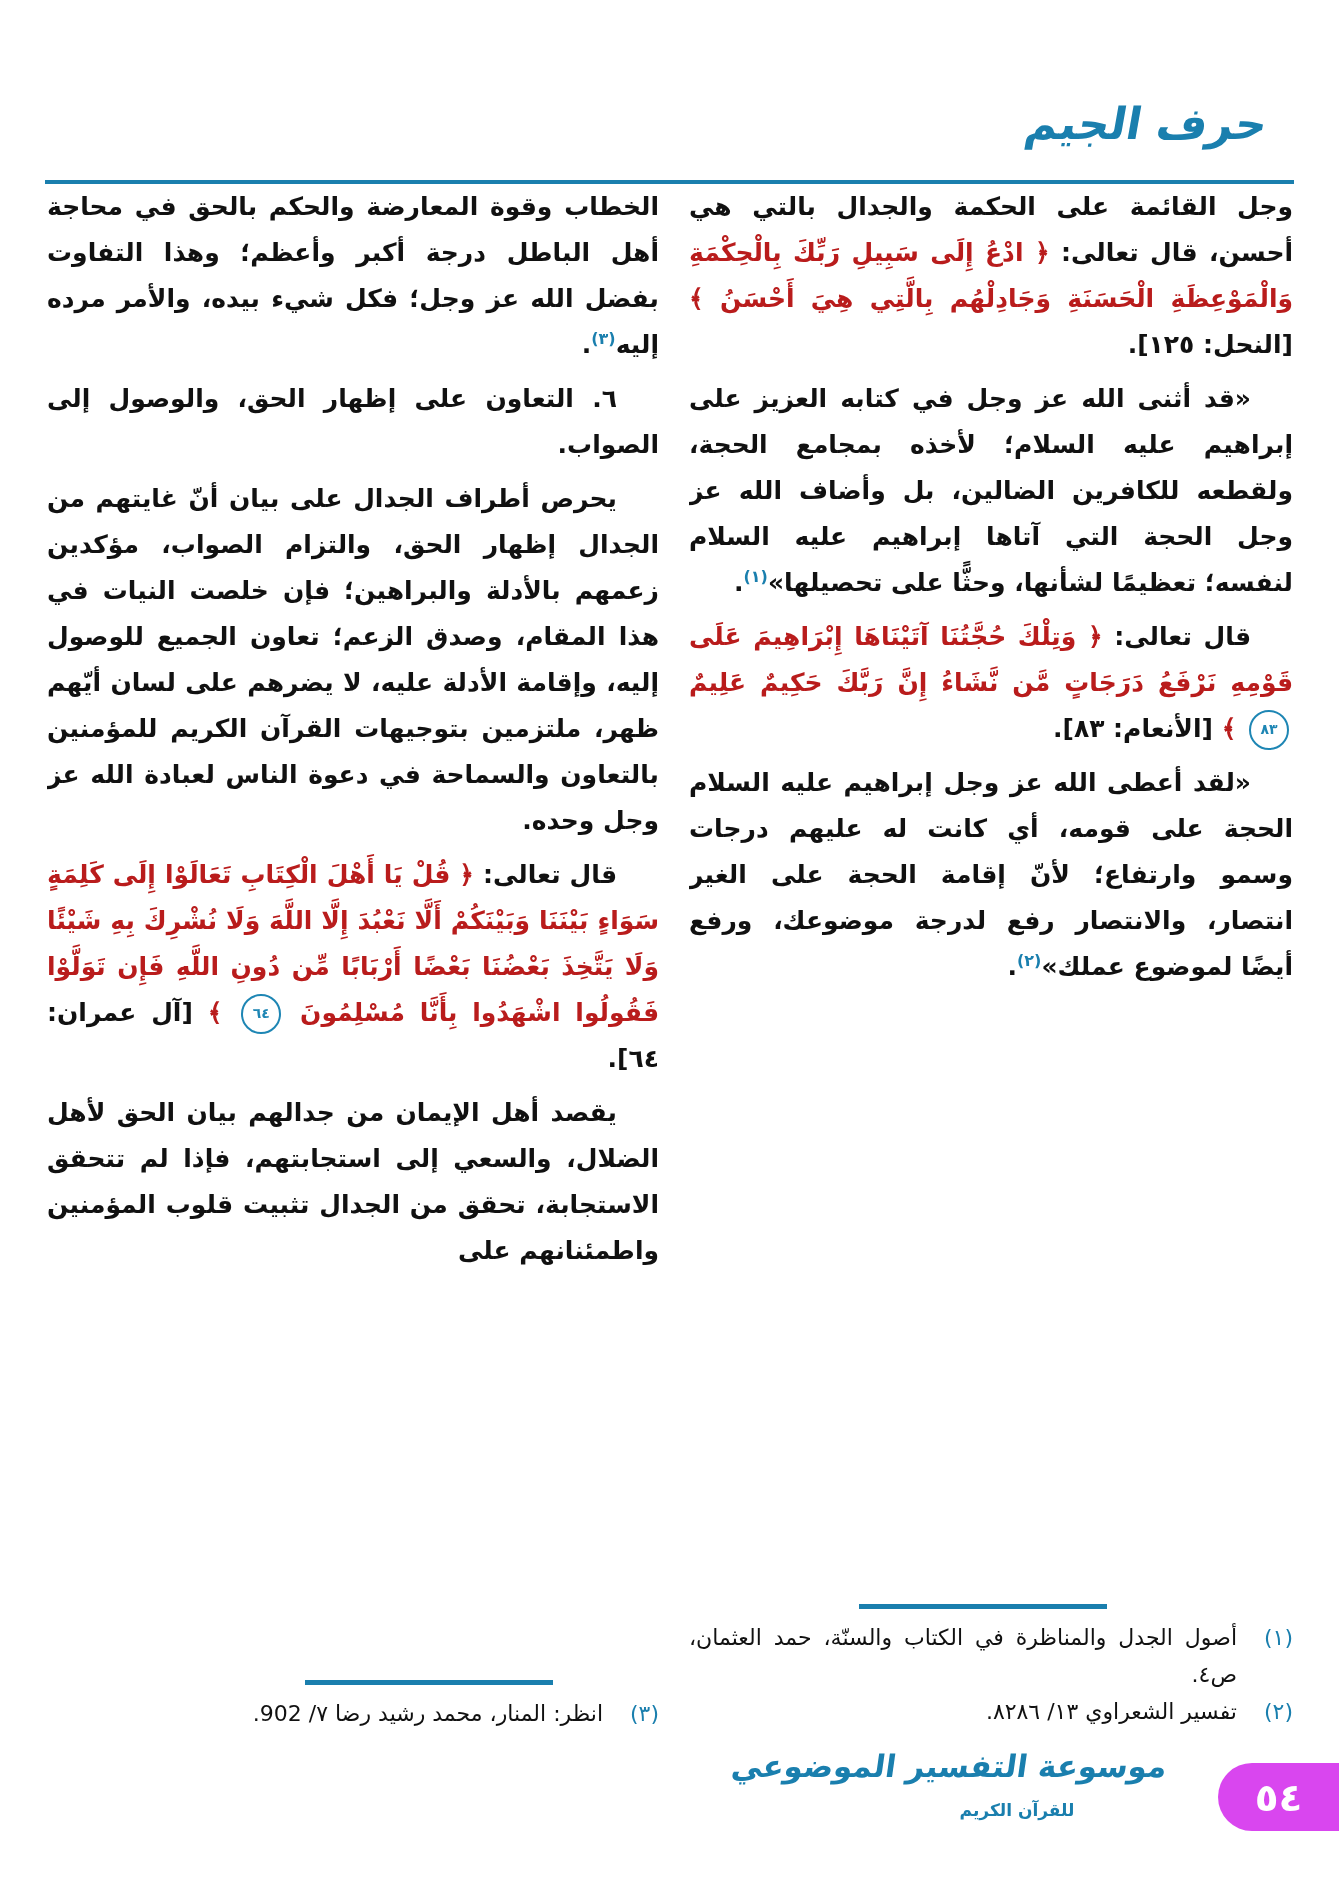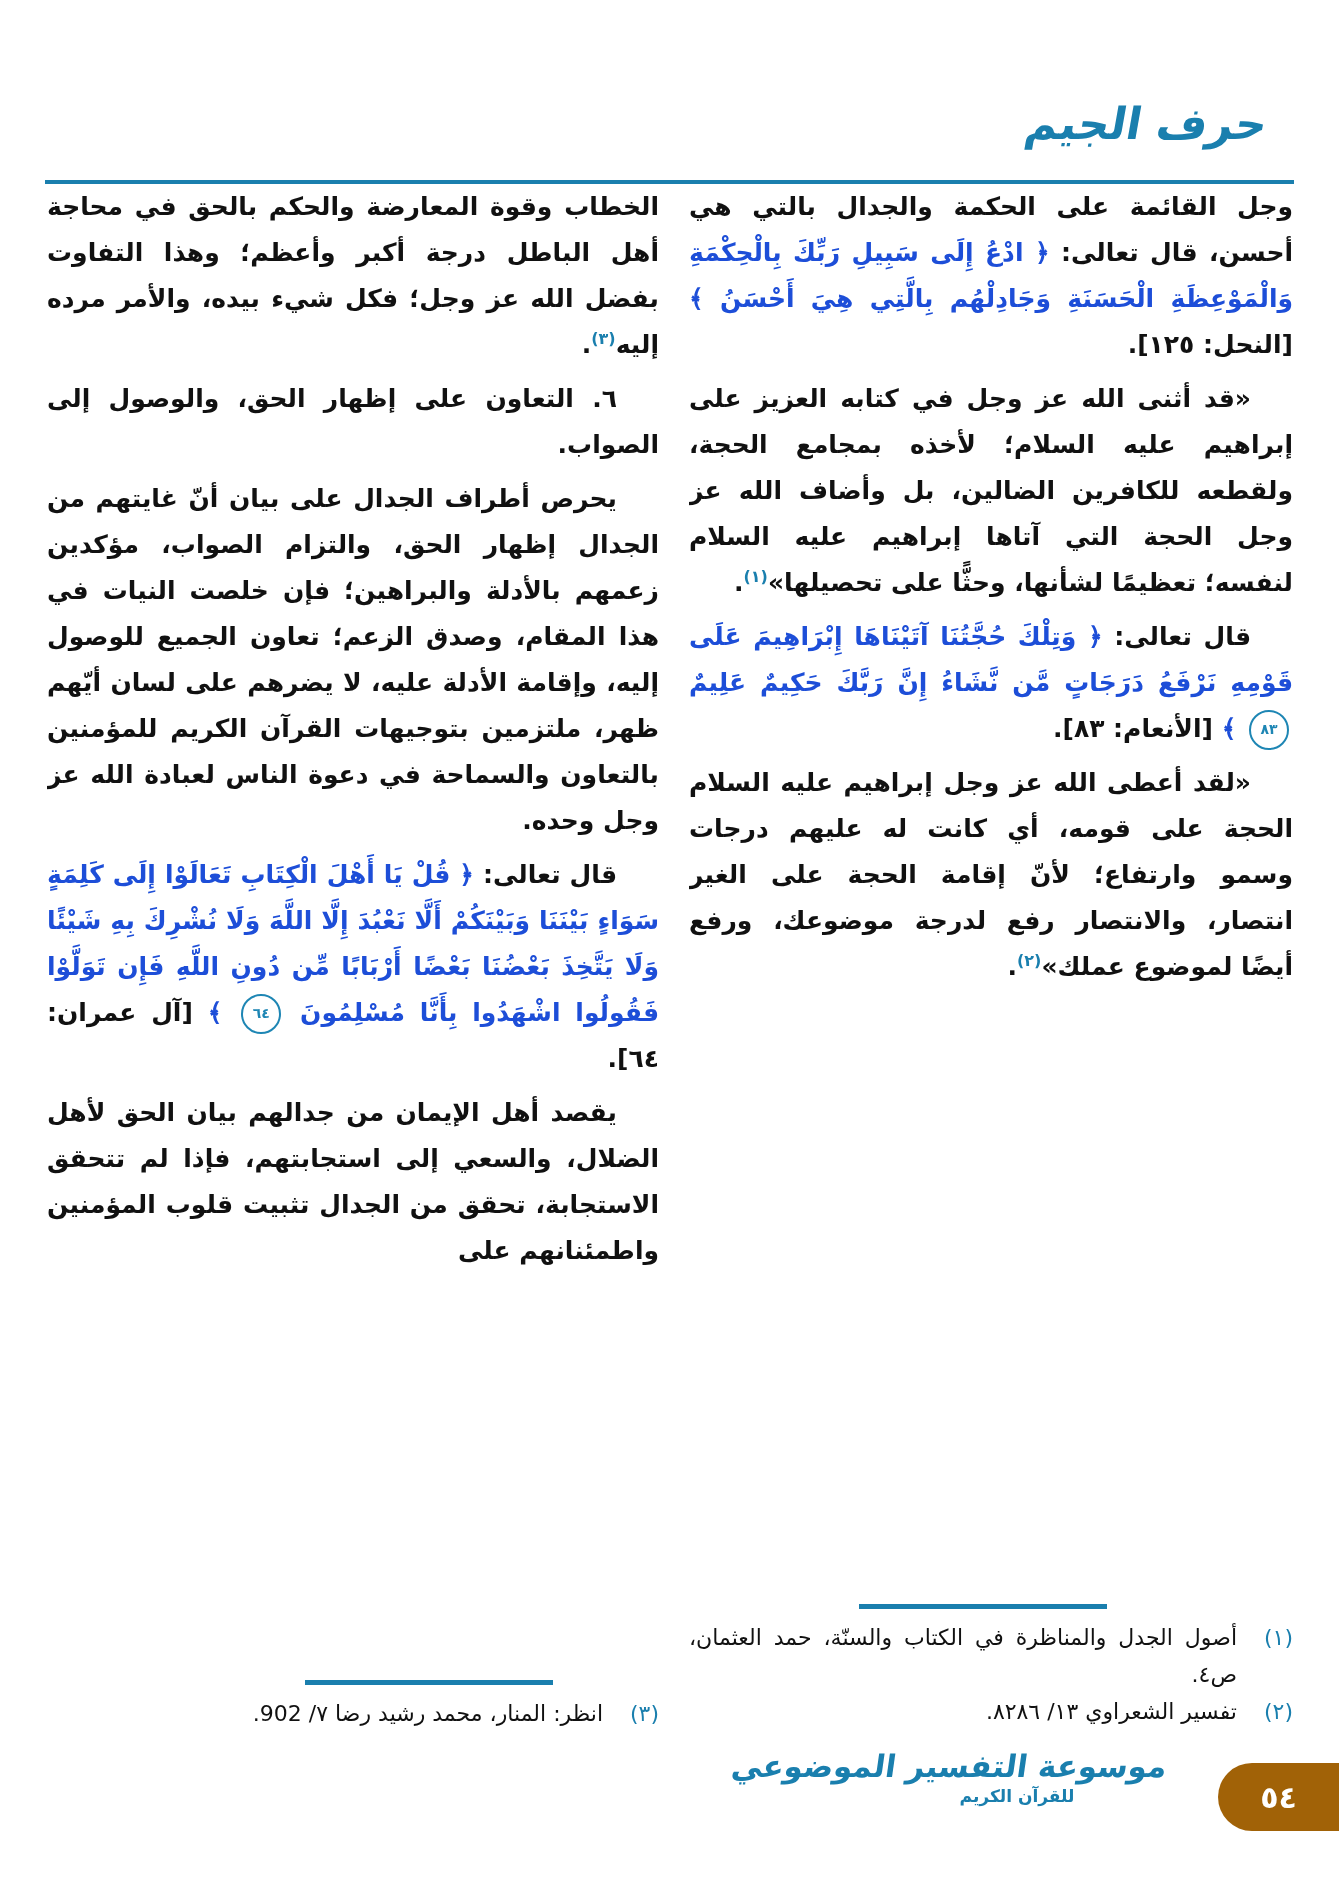--- a/index.html
+++ b/index.html
@@ -26,21 +26,21 @@
   
   .col{position:absolute;top:184px;overflow:hidden;text-align:justify;}
   .col-right{right:46px;width:604px;height:1398px;}
   .col-left{left:47px;width:612px;height:1476px;}
   .para{
     margin:0 0 8px 0;
     font-size:25px;line-height:46px;font-weight:bold;
     text-align:justify;
   }
   .para.indent{text-indent:42px;}
-  .seg-quran{color:#1d4ed8;}
+  .seg-quran{color:#b91c1c;}
   .seg-sup{color:#1a7fae;font-size:16px;vertical-align:super;line-height:0;}
   .seg-ayah-num{
     display:inline-block;width:36px;height:36px;
     border:2px solid #1e86b4;border-radius:50%;
     color:#1e86b4;font-size:14px;line-height:34px;
     text-align:center;vertical-align:middle;margin:0 4px;
     text-indent:0;
   }
   
   .fn-block{position:absolute;}
@@ -51,26 +51,26 @@
   .fn-rule.rule-left{margin-right:106px;}
   .footnote{display:flex;gap:10px;font-size:22px;line-height:37px;color:#111;text-align:justify;}
   .fn-marker{color:#1a7fae;flex:0 0 auto;min-width:46px;}
   .fn-text{flex:1;}
   
   .logo{
     position:absolute;top:1748px;right:172px;width:300px;
     text-align:center;color:#1a7fae;font-weight:bold;
   }
   .logo-line1{font-size:31px;transform:skewX(-8deg);white-space:nowrap;}
-  .logo-line2{font-size:17px;margin-top:2px;}
+  .logo-line2{font-size:17px;margin-top:16px;}
   
   .page-badge{
     position:absolute;top:1763px;right:0;width:121px;height:68px;
-    background:#a16207;border-radius:36px 0 0 36px;
-    color:#ffffff;font-size:30px;font-weight:bold;
+    background:#d946ef;border-radius:36px 0 0 36px;
+    color:#ffffff;font-size:39px;font-weight:bold;
     display:flex;align-items:center;justify-content:center;
     letter-spacing:5px;
   }
 </style>
 </head>
 <body>
 
 <div class="page">
 
   <div class="chapter-title">حرف الجيم</div>

